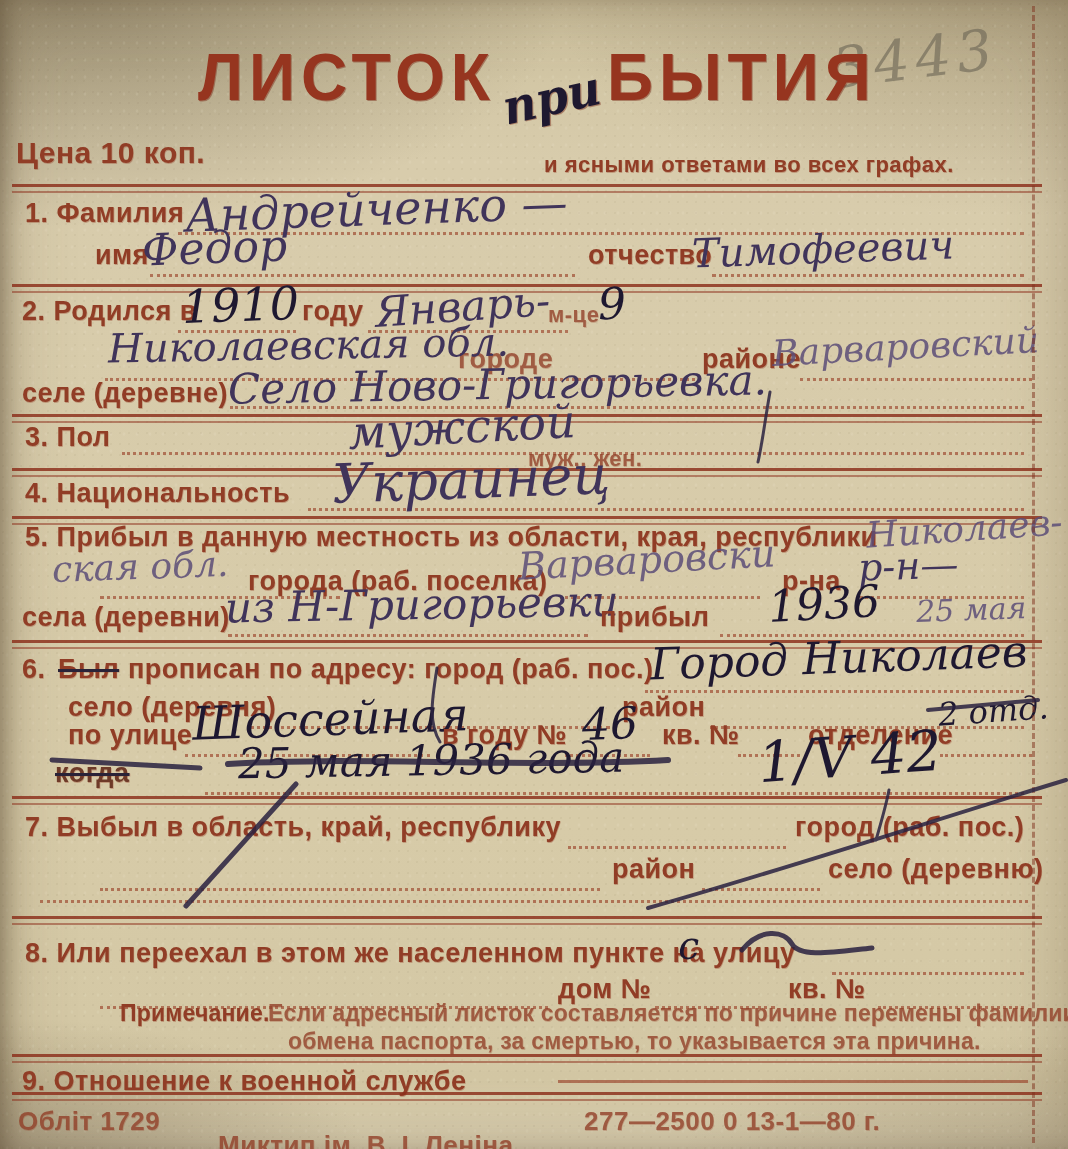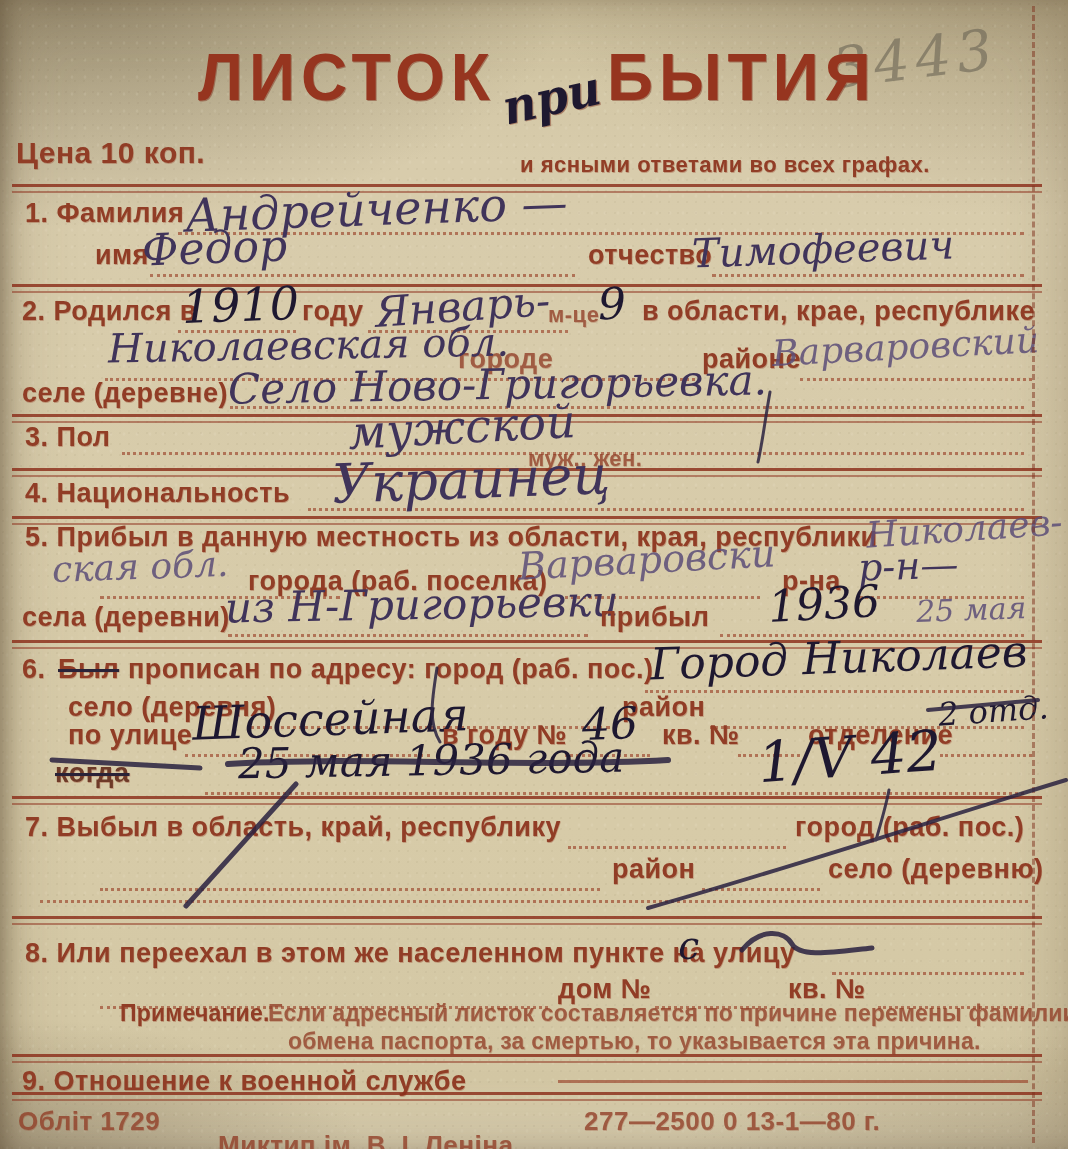--- a/index.html
+++ b/index.html
@@ -42,21 +42,21 @@
 </head>
 <body>
 
 <div class="paper">
 
   <div class="pencil">3443</div>
   <div class="title">
     <span>ЛИСТОК</span><span class="hw black" style="position:relative;display:inline-block;font-size:46px;letter-spacing:0;margin:0 6px;top:14px;transform:rotate(-12deg);">при</span><span>БЫТИЯ</span>
   </div>
   <div class="p" style="left:16px;top:136px;font-size:30px;">Цена 10 коп.</div>
-  <div class="p sm" style="left:520px;top:152px;">и ясными ответами во всех графах.</div>
+  <div class="p sm" style="left:544px;top:152px;">и ясными ответами во всех графах.</div>
   <div class="rule" style="top:184px;"></div>
 
   <div class="p" style="left:25px;top:198px;">1. Фамилия</div>
   <div class="lead" style="left:178px;right:44px;top:232px;"></div>
   <div class="hw" style="left:185px;top:182px;font-size:46px;">Андрейченко —</div>
   <div class="p" style="left:95px;top:240px;text-align:center;">имя</div>
   <div class="lead" style="left:150px;width:425px;top:274px;"></div>
   <div class="hw" style="left:142px;top:222px;font-size:44px;">Федор</div>
   <div class="p" style="left:588px;top:240px;">отчество</div>
   <div class="lead" style="left:712px;right:44px;top:274px;"></div>
@@ -64,21 +64,20 @@
   <div class="rule" style="top:284px;"></div>
 
   <div class="p" style="left:22px;top:296px;">2. Родился в</div>
   <div class="lead" style="left:178px;width:118px;top:330px;"></div>
   <div class="hw black" style="left:182px;top:278px;font-size:46px;">1910</div>
   <div class="p" style="left:302px;top:296px;">году</div>
   <div class="lead" style="left:368px;width:200px;top:330px;"></div>
   <div class="hw" style="left:375px;top:282px;font-size:42px;transform:rotate(-4deg);">Январь-</div>
   <div class="p faint" style="left:548px;top:302px;font-size:22px;">м-це</div>
   <div class="hw black" style="left:598px;top:278px;font-size:44px;">9</div>
-  <div class="p" style="left:642px;top:296px;">в области, крае, республике</div>
   <div class="p faint" style="left:458px;top:344px;">городе</div>
   <div class="lead" style="left:105px;width:590px;top:378px;"></div>
   <div class="hw" style="left:108px;top:322px;font-size:40px;transform:rotate(-1deg);">Николаевская  обл.</div>
   <div class="p" style="left:702px;top:344px;">районе</div>
   <div class="lead" style="left:800px;right:36px;top:378px;"></div>
   <div class="hw light" style="left:772px;top:326px;font-size:36px;transform:rotate(-3deg);">Варваровский</div>
   <div class="p" style="left:22px;top:378px;">селе (деревне)</div>
   <div class="lead" style="left:230px;right:44px;top:406px;"></div>
   <div class="hw" style="left:228px;top:360px;font-size:42px;transform:rotate(-1deg);">Село Ново-Григорьевка.</div>
   <div class="rule" style="top:414px;"></div>

